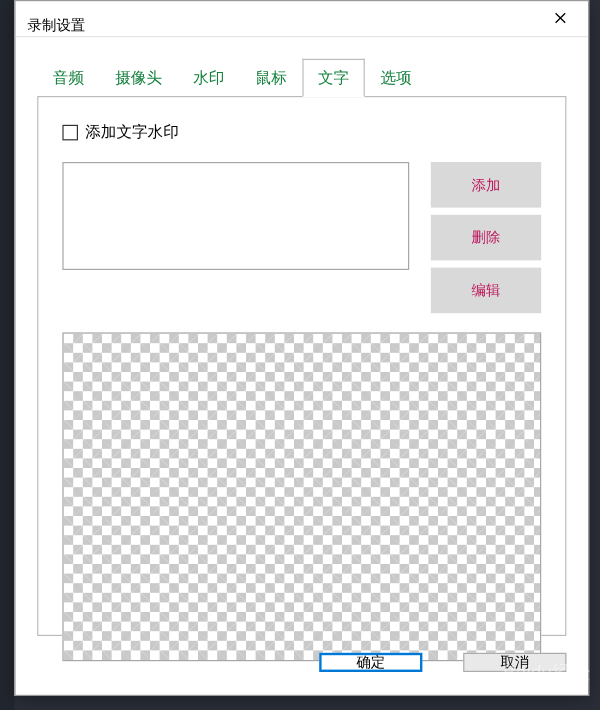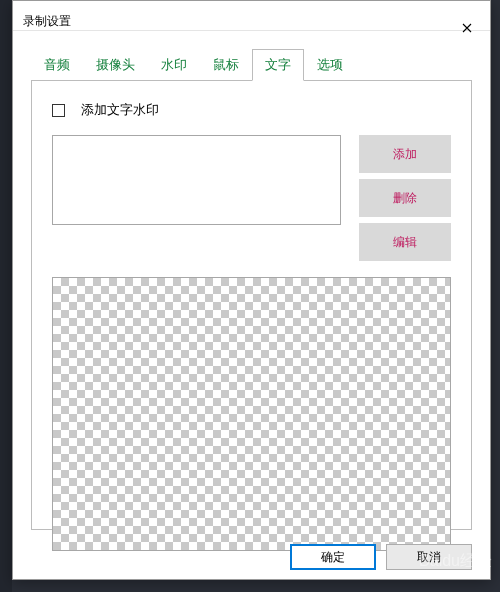--- a/index.html
+++ b/index.html
@@ -18,22 +18,22 @@
   top: 0;
   width: 479px;
   height: 580px;
   background: #fff;
   border: 1px solid #999;
   box-shadow: 0 3px 14px rgba(0,0,0,0.35);
 }
 .titlebar {
   height: 30px;
   display: flex;
-  align-items: flex-start;
-  padding: 12px 0 0 10px;
+  align-items: flex-end;
+  padding: 0 0 0 10px;
   border-bottom: 1px solid #e5e5e5;
 }
 .titlebar-title { flex: 1; font-size: 12px; color: #000; }
 .close-btn {
   width: 46px;
   height: 30px;
   display: flex;
   align-items: center;
   justify-content: center;
   cursor: pointer;
@@ -62,21 +62,21 @@
 .tab-content-wrap {
   margin: 0 18px 0 18px;
   border: 1px solid #bcbcbc;
   margin-top: -1px;
   padding: 20px 20px 20px 20px;
   height: 450px;
 }
 .checkbox-row {
   display: flex;
   align-items: center;
-  gap: 16px;
+  gap: 6px;
   margin-bottom: 16px;
 }
 .checkbox {
   width: 13px;
   height: 13px;
   border: 1px solid #333;
   background: #fff;
   cursor: pointer;
 }
 .checkbox-label { font-size: 13px; color: #000; }
@@ -117,28 +117,29 @@
   background-color: #fff;
 }
 .dialog-buttons {
   display: flex;
   justify-content: flex-end;
   gap: 10px;
   padding: 14px 18px 0 0;
 }
 .dlg-btn {
   width: 86px;
-  height: 26px;
+  height: 16px;
   font-size: 12px;
   display: flex;
   align-items: center;
   justify-content: center;
   cursor: pointer;
   background: #e9e9e9;
   border: 1px solid #acacac;
+  margin-left: 24px;
 }
 .dlg-btn.primary {
   background: #fff;
   border: 2px solid #0078d7;
 }
 .watermark {
   position: absolute;
   right: 8px;
   bottom: 20px;
   font-size: 16px;

